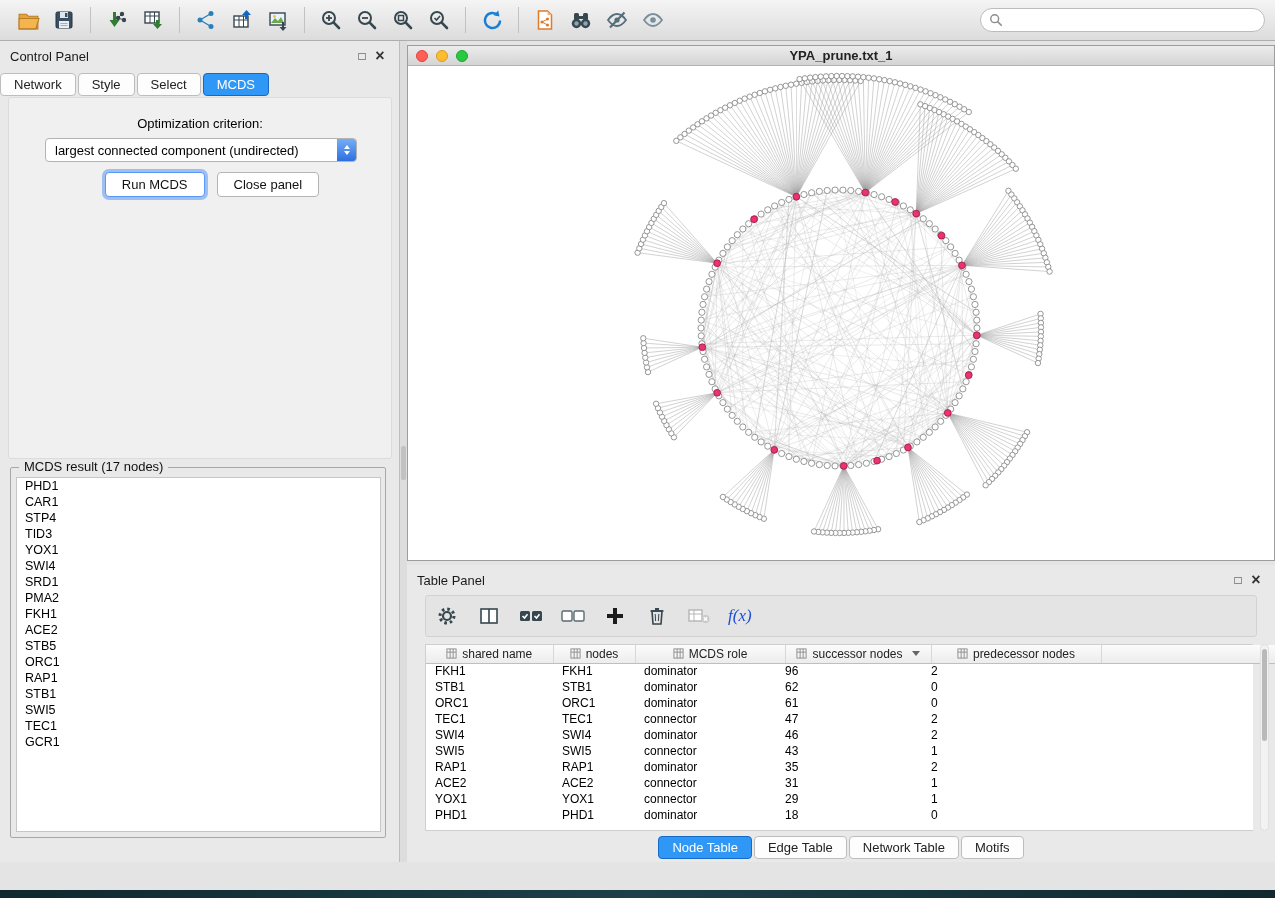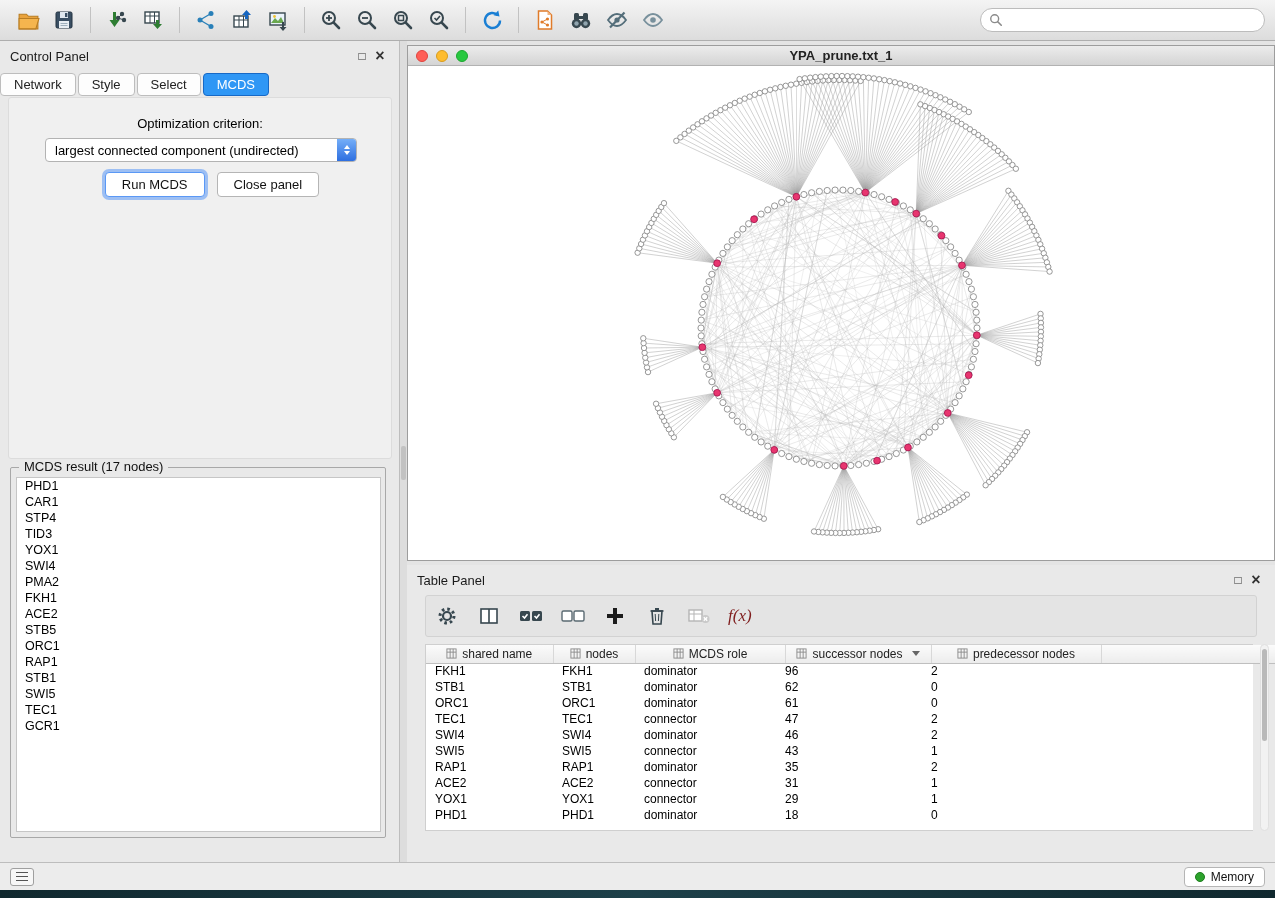--- a/index.html
+++ b/index.html
@@ -58,21 +58,21 @@
   .light.yellow { background:#febc2e; border:1px solid #d89c1d; }
   .light.green { background:#28c840; border:1px solid #1ba72f; }
   .net-title { position:absolute; left:0; right:0; text-align:center; font-size:13px; font-weight:bold; color:#222; }
   .net-canvas-wrap { width:866px; height:494px; background:#fff; }
 
   
   .table-panel { position:absolute; left:407px; top:565px; width:868px; height:297px; background:#e9e9e9; }
   .tp-toolbar { position:absolute; left:18px; top:30px; width:832px; height:42px; background:#e4e4e4;
     border:1px solid #d2d2d2; border-radius:3px; display:flex; align-items:center; padding:0 8px; gap:16px; }
   .tp-icon { display:flex; align-items:center; justify-content:center; width:26px; height:26px; }
-  .fx { font-family:"Liberation Serif", serif; font-style:italic; font-size:17px; color:#7f1d1d; }
+  .fx { font-family:"Liberation Serif", serif; font-style:italic; font-size:17px; color:#1d4ed8; }
   .table-wrap { position:absolute; left:18px; top:79px; width:828px; height:187px; background:#fff; border:1px solid #cfcfcf; border-right:none; }
   table.node-table { border-collapse:collapse; table-layout:fixed; width:867px; font-size:12px; }
   .node-table th { height:18px; background:linear-gradient(#fbfbfb,#ececec); border-right:1px solid #d8d8d8;
     border-bottom:1px solid #bfbfbf; font-weight:normal; color:#222; white-space:nowrap; overflow:hidden; }
   .th-inner { display:flex; align-items:center; justify-content:center; gap:5px; }
   .node-table td { height:16px; padding-left:9px; white-space:nowrap; overflow:hidden; color:#000; }
   .node-table td.n { text-align:left; padding-right:14px; padding-left:0; }
   .vscroll { position:absolute; right:6px; top:79px; width:9px; height:187px; background:#f2f2f2; border:1px solid #e0e0e0; border-radius:5px; }
   .vscroll .thumb { position:absolute; left:1px; top:4px; width:5px; height:92px; background:#b9b9b9; border-radius:3px; }
   .tp-tabs { position:absolute; left:0; top:271px; width:100%; display:flex; justify-content:center; gap:2px; }
@@ -270,20 +270,21 @@
     </div>
     <div class="group-box">
       <legend>MCDS result (17 nodes)</legend>
       <div class="mcds-list">
           <div class="mcds-item">PHD1</div>
           <div class="mcds-item">CAR1</div>
           <div class="mcds-item">STP4</div>
           <div class="mcds-item">TID3</div>
           <div class="mcds-item">YOX1</div>
           <div class="mcds-item">SWI4</div>
+          <div class="mcds-item">SRD1</div>
           <div class="mcds-item">PMA2</div>
           <div class="mcds-item">FKH1</div>
           <div class="mcds-item">ACE2</div>
           <div class="mcds-item">STB5</div>
           <div class="mcds-item">ORC1</div>
           <div class="mcds-item">RAP1</div>
           <div class="mcds-item">STB1</div>
           <div class="mcds-item">SWI5</div>
           <div class="mcds-item">TEC1</div>
           <div class="mcds-item">GCR1</div>
@@ -1351,25 +1352,22 @@
               <td class="n">18</td>
               <td class="n">0</td>
               <td></td>
             </tr>
           </tbody>
       </table>
     </div>
     <div class="vscroll">
         <div class="thumb"></div>
       </div>
+    <div class="tp-tabs">
+      <div class="tab active">Node Table</div>
+      <div class="tab">Edge Table</div>
+      <div class="tab">Network Table</div>
+      <div class="tab">Motifs</div>
+    </div>
   </div>
 
-  <div class="statusbar">
-    <div class="menu-box">
-        <div class="menu-lines"></div>
-      </div>
-    <div class="memory-btn">
-      <div class="mem-dot"></div>
-      <span>Memory</span>
-    </div>
-  </div>
 </div>
 <div class="desktop-strip"></div>
 
 </body></html>

